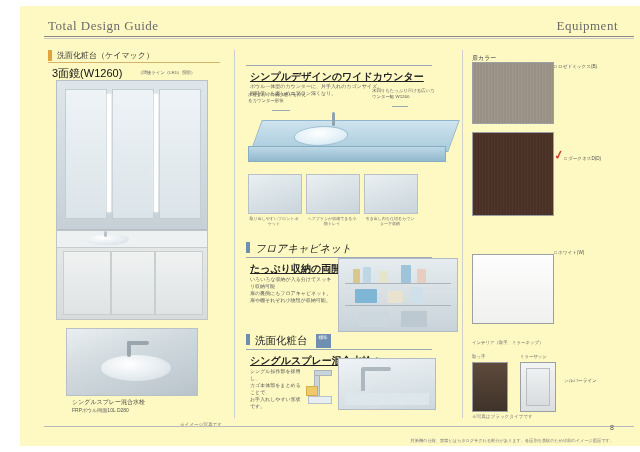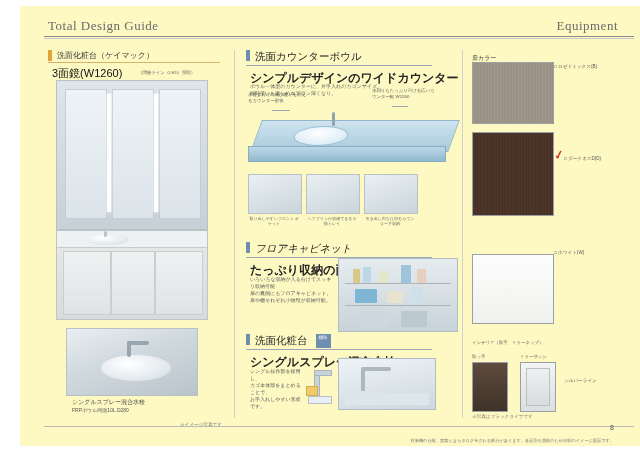--- a/index.html
+++ b/index.html
@@ -17,21 +17,21 @@
   .sec-bar .tick.blue{background:#6f8fb0;}
   .sec-bar .lbl{font-size:8px;color:#333;}
   .sec-bar .lbl.big{font-size:10.5px;color:#222;}
   .sec-underline{position:absolute;height:1px;background:#aaa;}
   .ttl-under{position:absolute;height:1px;background:#9aa7b5;}
   
   .t{position:absolute;color:#333;}
   .tiny{font-size:5px;line-height:7px;color:#555;}
   .xtiny{font-size:4.4px;line-height:6px;color:#666;}
   .sm{font-size:6px;line-height:8px;color:#444;}
-  .md{font-size:12px;color:#222;}
+  .md{font-size:10px;color:#222;text-decoration:underline;}
   .lg{font-size:11px;color:#111;}
   
   .mirror-box{position:absolute;left:36px;top:74px;width:150px;height:148px;background:linear-gradient(180deg,#dfe6ea 0%,#cfd9de 60%,#c6d0d6 100%);border:1px solid #b6c0c6;}
   .mirror-pane{position:absolute;top:8px;width:40px;height:128px;background:linear-gradient(180deg,#eef3f6,#dbe4e9);border:1px solid #c3ced4;}
   .mirror-light{position:absolute;width:4px;height:118px;background:#ffffff;top:13px;box-shadow:0 0 3px #fff;}
   .cab-box{position:absolute;left:36px;top:224px;width:150px;height:88px;background:linear-gradient(180deg,#e8eaea,#d7dbdc);border:1px solid #bfc4c6;}
   .cab-top{position:absolute;left:0;top:0;width:100%;height:16px;background:#eef1f2;border-bottom:1px solid #c6cbcd;}
   .cab-door{position:absolute;top:20px;height:62px;background:linear-gradient(180deg,#f0f2f2,#dfe3e4);border:1px solid #c9cecf;}
   .photo{position:absolute;background:#cfd6da;border:1px solid #b9c1c6;overflow:hidden;}
   .ph-grad{position:absolute;inset:0;background:linear-gradient(160deg,#e9eef1 0%,#cfd8dd 45%,#b9c4ca 100%);}
@@ -109,24 +109,20 @@
     <div class="basin" style="left:34px;top:26px;width:70px;height:26px;"></div>
     <div class="tap" style="left:60px;top:12px;width:4px;height:16px;background:#9aa6ad;"></div>
     <div class="tap" style="left:60px;top:12px;width:22px;height:4px;background:#9aa6ad;"></div>
   </div>
   <div class="t sm" style="left:52px;top:392px;">シングルスプレー混合水栓</div>
   <div class="t tiny" style="left:52px;top:401px;">FRPボウル同面10L D280</div>
   <div class="foot-left">※イメージ写真です</div>
 
   <div class="vline" style="left:214px;top:44px;height:368px;"></div>
 
-  <div class="sec-bar" style="left:226px;top:44px;">
-    <span class="tick blue"></span>
-    <span class="lbl big">洗面カウンターボウル</span>
-  </div>
   <div class="ttl-under" style="left:226px;top:59px;width:186px;"></div>
 
   <div class="t md" style="left:230px;top:64px;font-weight:bold;">シンプルデザインのワイドカウンター</div>
   <div class="t tiny" style="left:230px;top:77px;width:180px;white-space:pre-line;">ボウル一体型のカウンターに、片手入れのカゴンサイズ。
 同時使いも楽しめエプロン深くなり。</div>
 
   <div class="counter-img">
     <div class="ctr-top"></div>
     <div class="ctr-front"></div>
     <div class="ctr-basin"></div>

